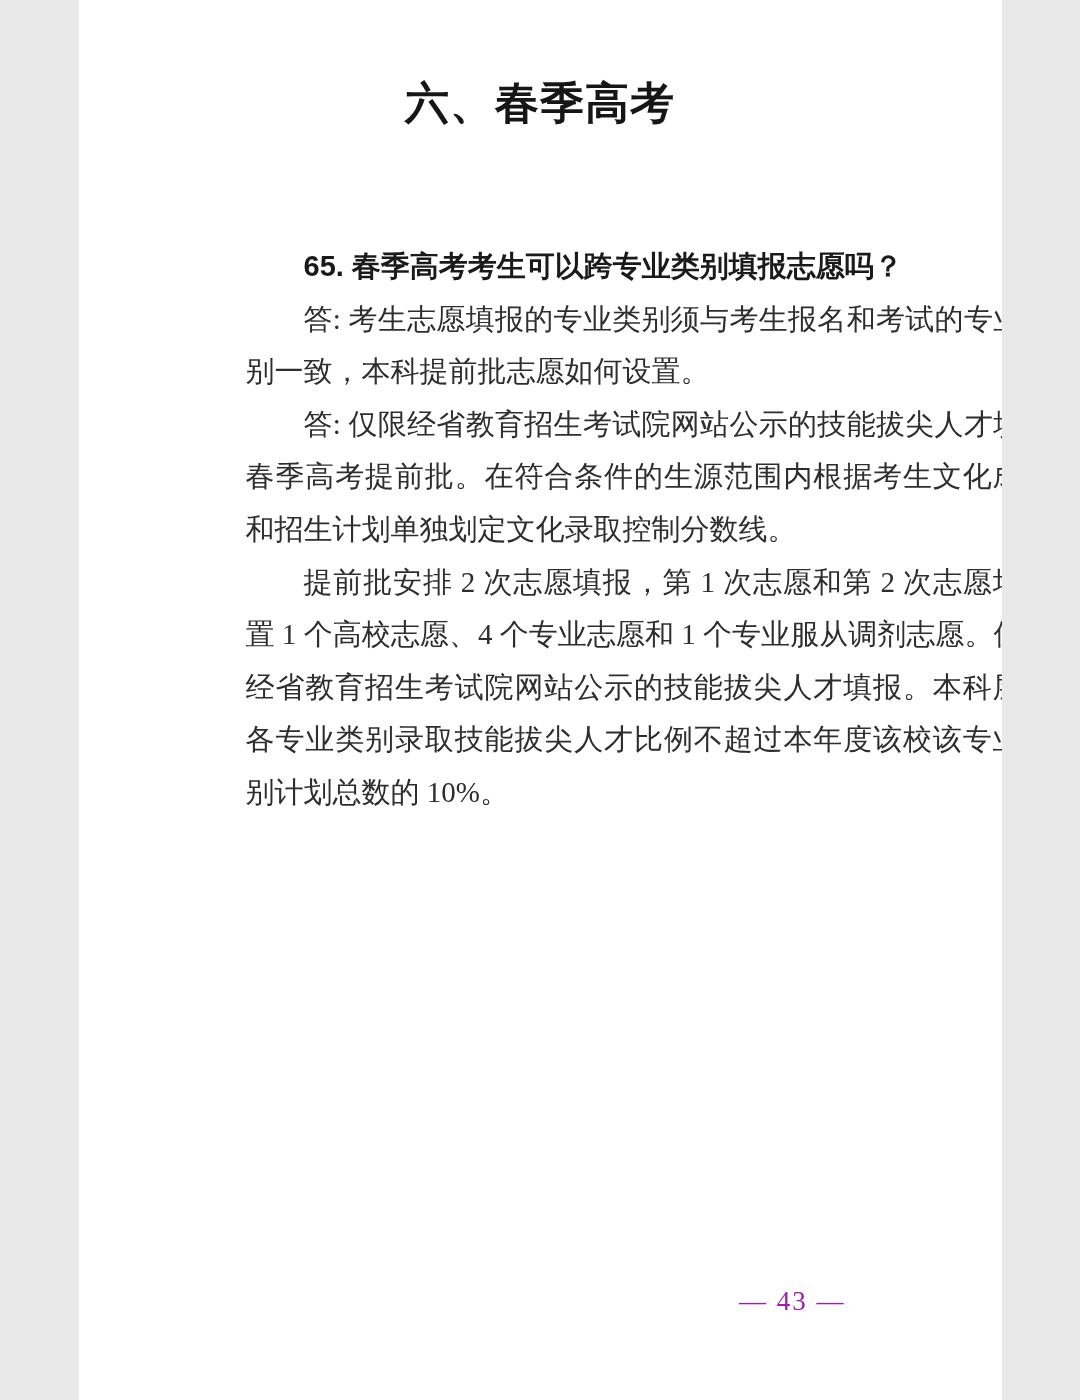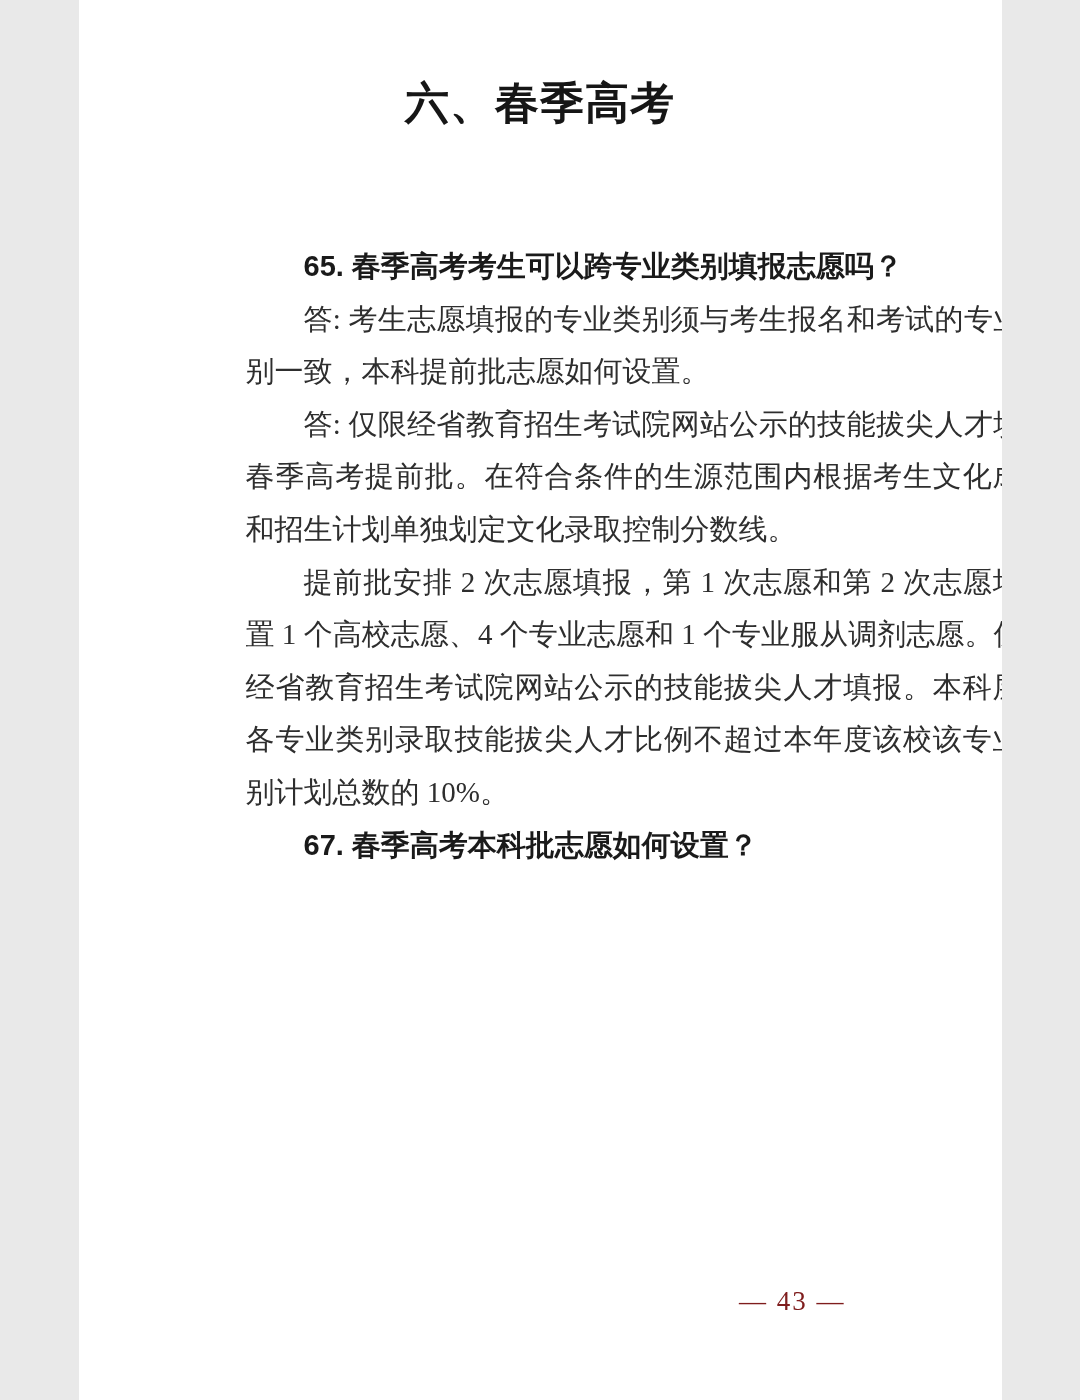--- a/index.html
+++ b/index.html
@@ -50,21 +50,21 @@
     font-family: "Liberation Serif", "DejaVu Serif", serif;
     font-weight: 400;
     color: #2e2e2e;
   }
   .page-number {
     position: absolute;
     top: 1286px;
     right: 156px;
     font-family: "Liberation Serif", "DejaVu Serif", serif;
     font-size: 27px;
-    color: #7f1d1d;
+    color: #a21caf;
     letter-spacing: 2px;
   }
 </style>
 </head>
 <body>
 
 <div class="page">
 
   <h1 class="doc-title">六、春季高考</h1>
 
@@ -72,20 +72,19 @@
 
     <p class="question">65. 春季高考考生可以跨专业类别填报志愿吗？</p>
 
     <p class="answer">答: 考生志愿填报的专业类别须与考生报名和考试的专业类别一致，本科提前批志愿如何设置。</p>
 
 
     <p class="answer">答: 仅限经省教育招生考试院网站公示的技能拔尖人才填报春季高考提前批。在符合条件的生源范围内根据考生文化成绩和招生计划单独划定文化录取控制分数线。</p>
 
     <p class="answer">提前批安排 2 次志愿填报，第 1 次志愿和第 2 次志愿均设置 1 个高校志愿、4 个专业志愿和 1 个专业服从调剂志愿。仅限经省教育招生考试院网站公示的技能拔尖人才填报。本科层次各专业类别录取技能拔尖人才比例不超过本年度该校该专业类别计划总数的 10%。</p>
 
-    <p class="question">67. 春季高考本科批志愿如何设置？</p>
 
 
   </div>
 
   <div class="page-number">— 43 —</div>
 
 </div>
 
 </body></html>

